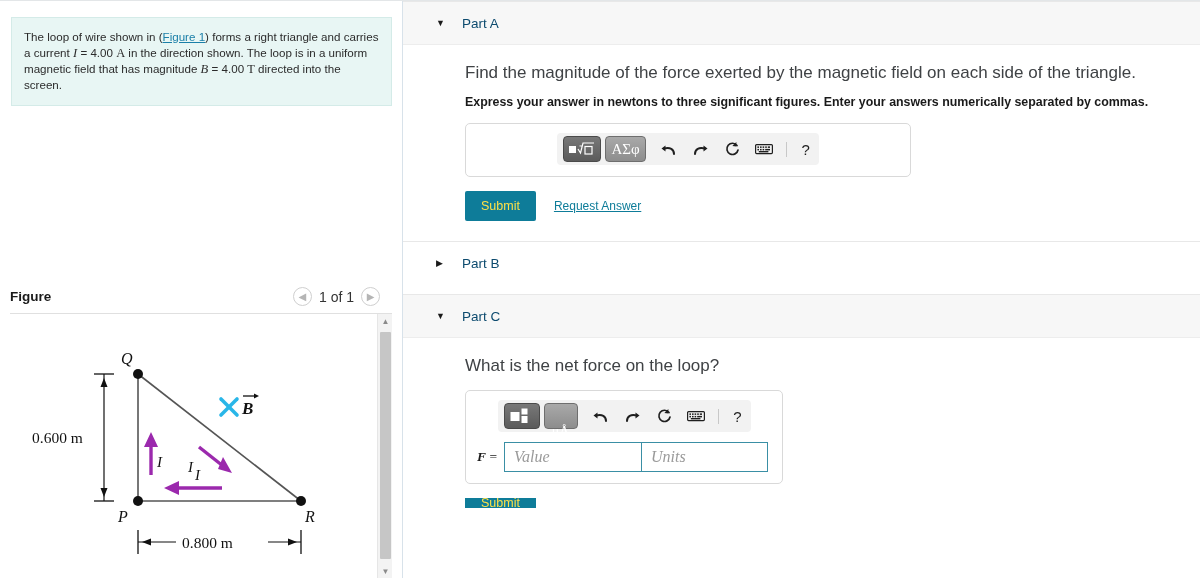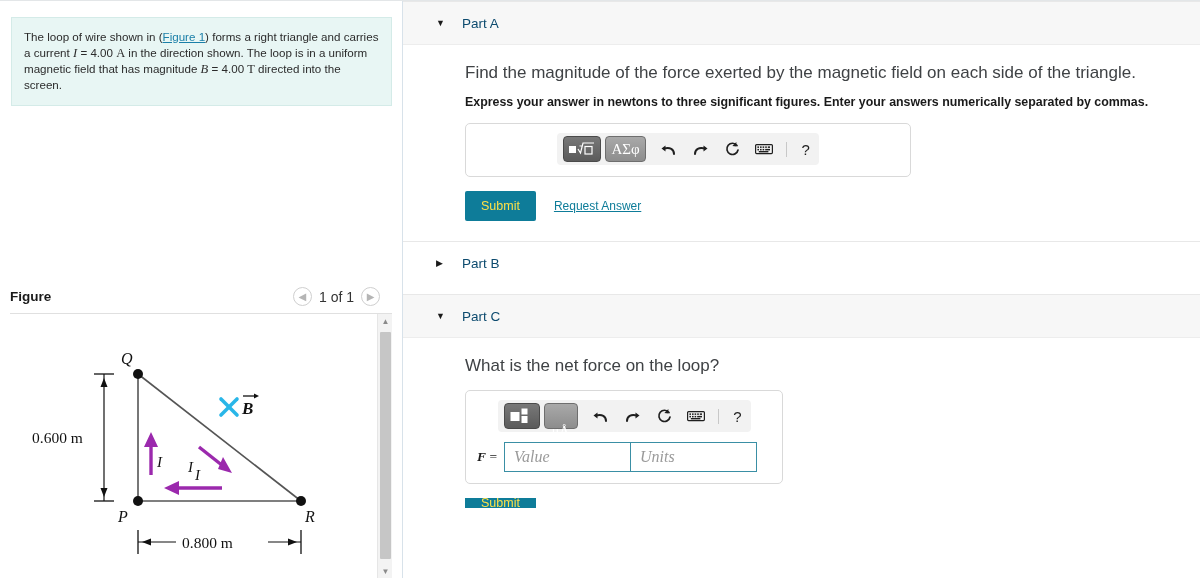--- a/index.html
+++ b/index.html
@@ -183,21 +183,21 @@
   }
   .ans-unit {
     font-family: "Liberation Serif", serif;
     font-size: 13.5px; margin-left: 8px; color: #1a1a1a;
   }
   .ans-input.value-ph, .ans-input.units-ph {
     display: flex; align-items: center; padding-left: 9px;
     font-family: "Liberation Serif", serif;
     font-style: italic; font-size: 16px; color: #9a9a9a;
   }
-  .ans-input.value-ph { width: 127px; flex: none; }
+  .ans-input.value-ph { width: 138px; flex: none; }
   .ans-input.units-ph { width: 127px; flex: none; margin-left: -1px; }
 
   .submit-row { display: flex; align-items: center; margin-top: 14px; }
   .submit-btn {
     background: #0e7c99; color: #fde047;
     border: none; border-radius: 2px;
     font-size: 12.5px; font-family: "Liberation Sans", sans-serif;
     padding: 8px 16px; cursor: pointer;
   }
   .req-link {

